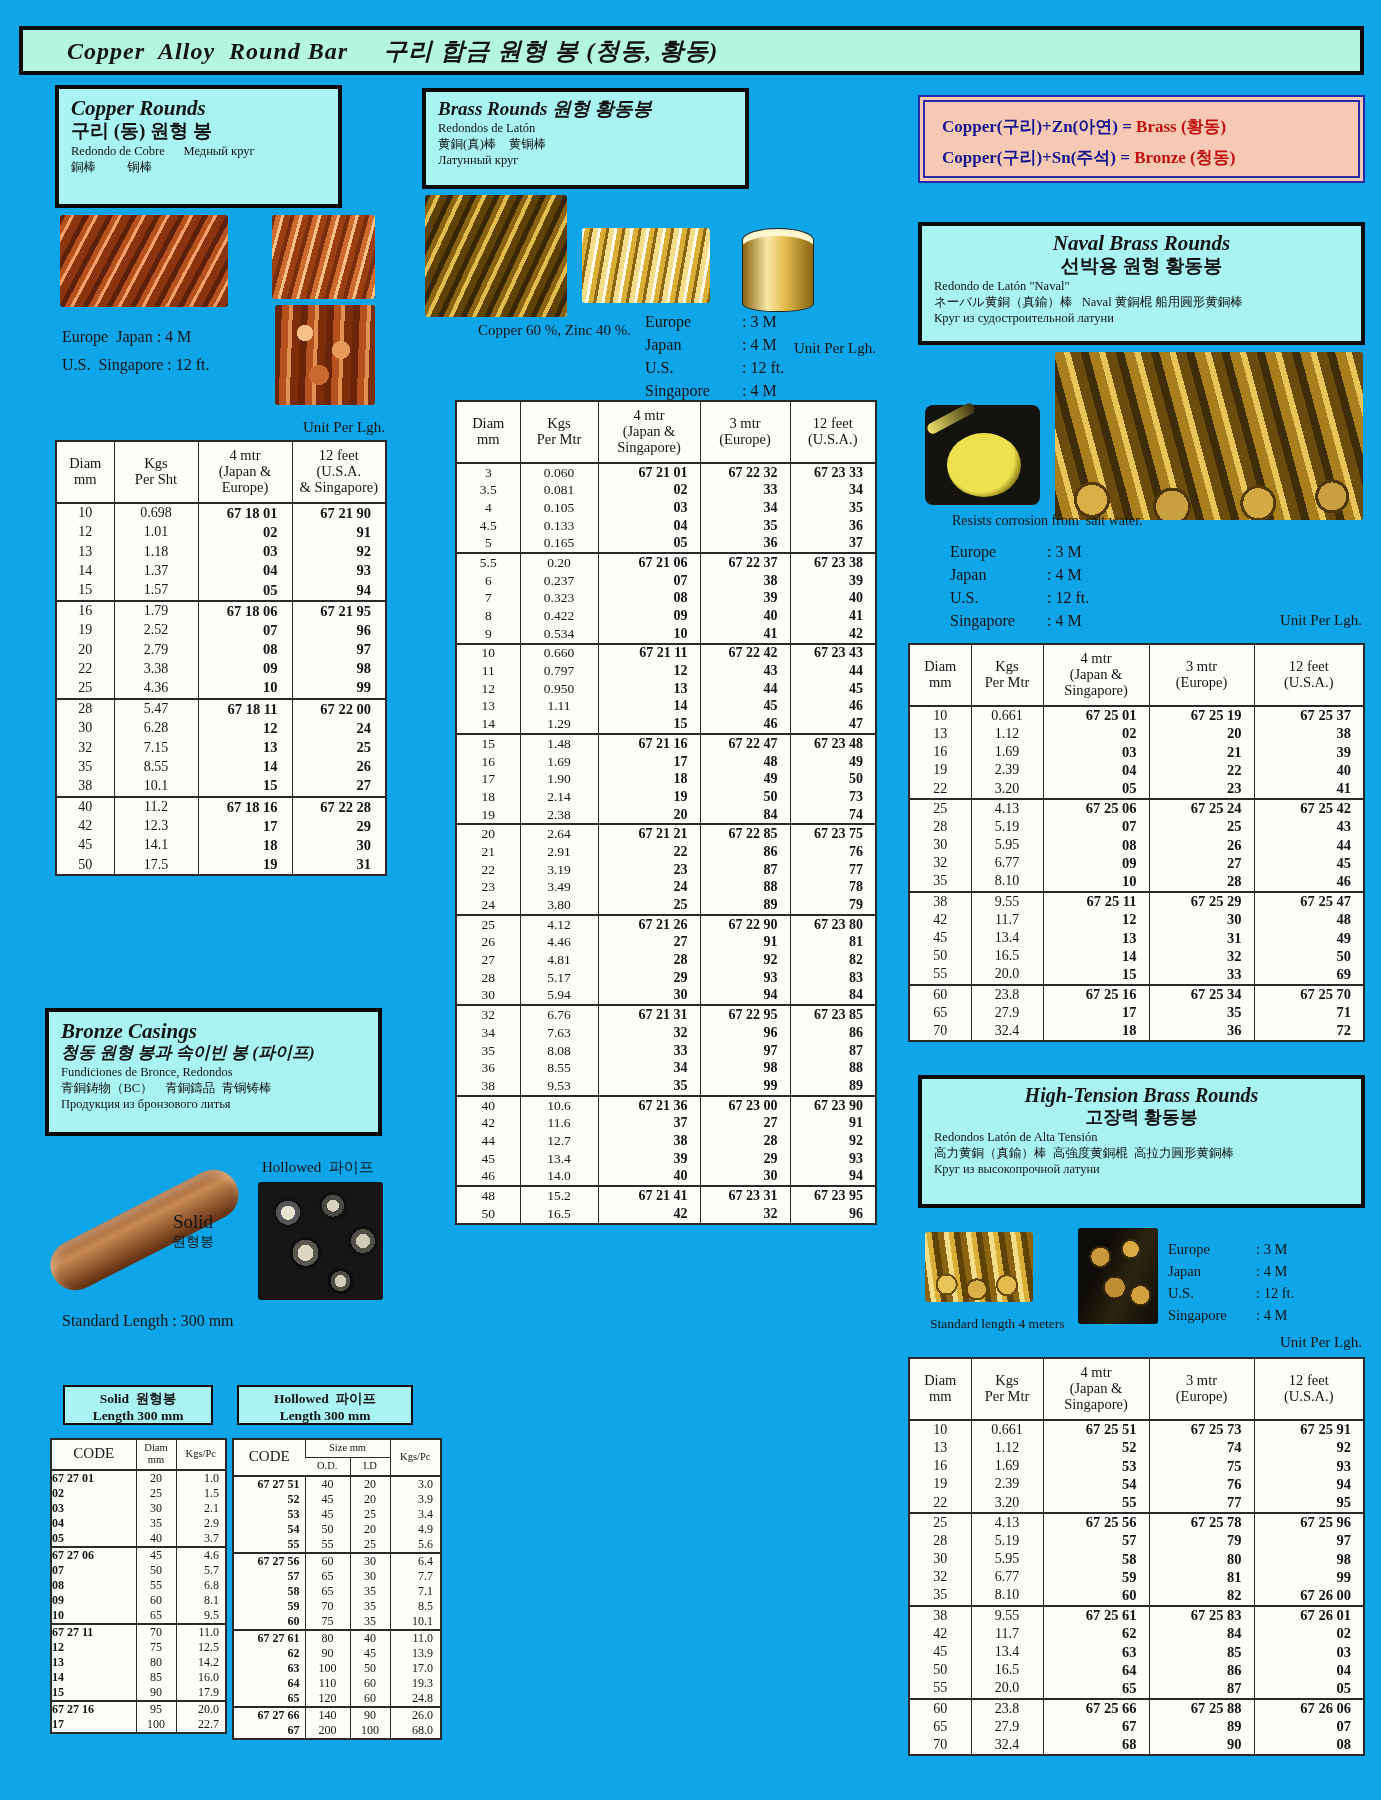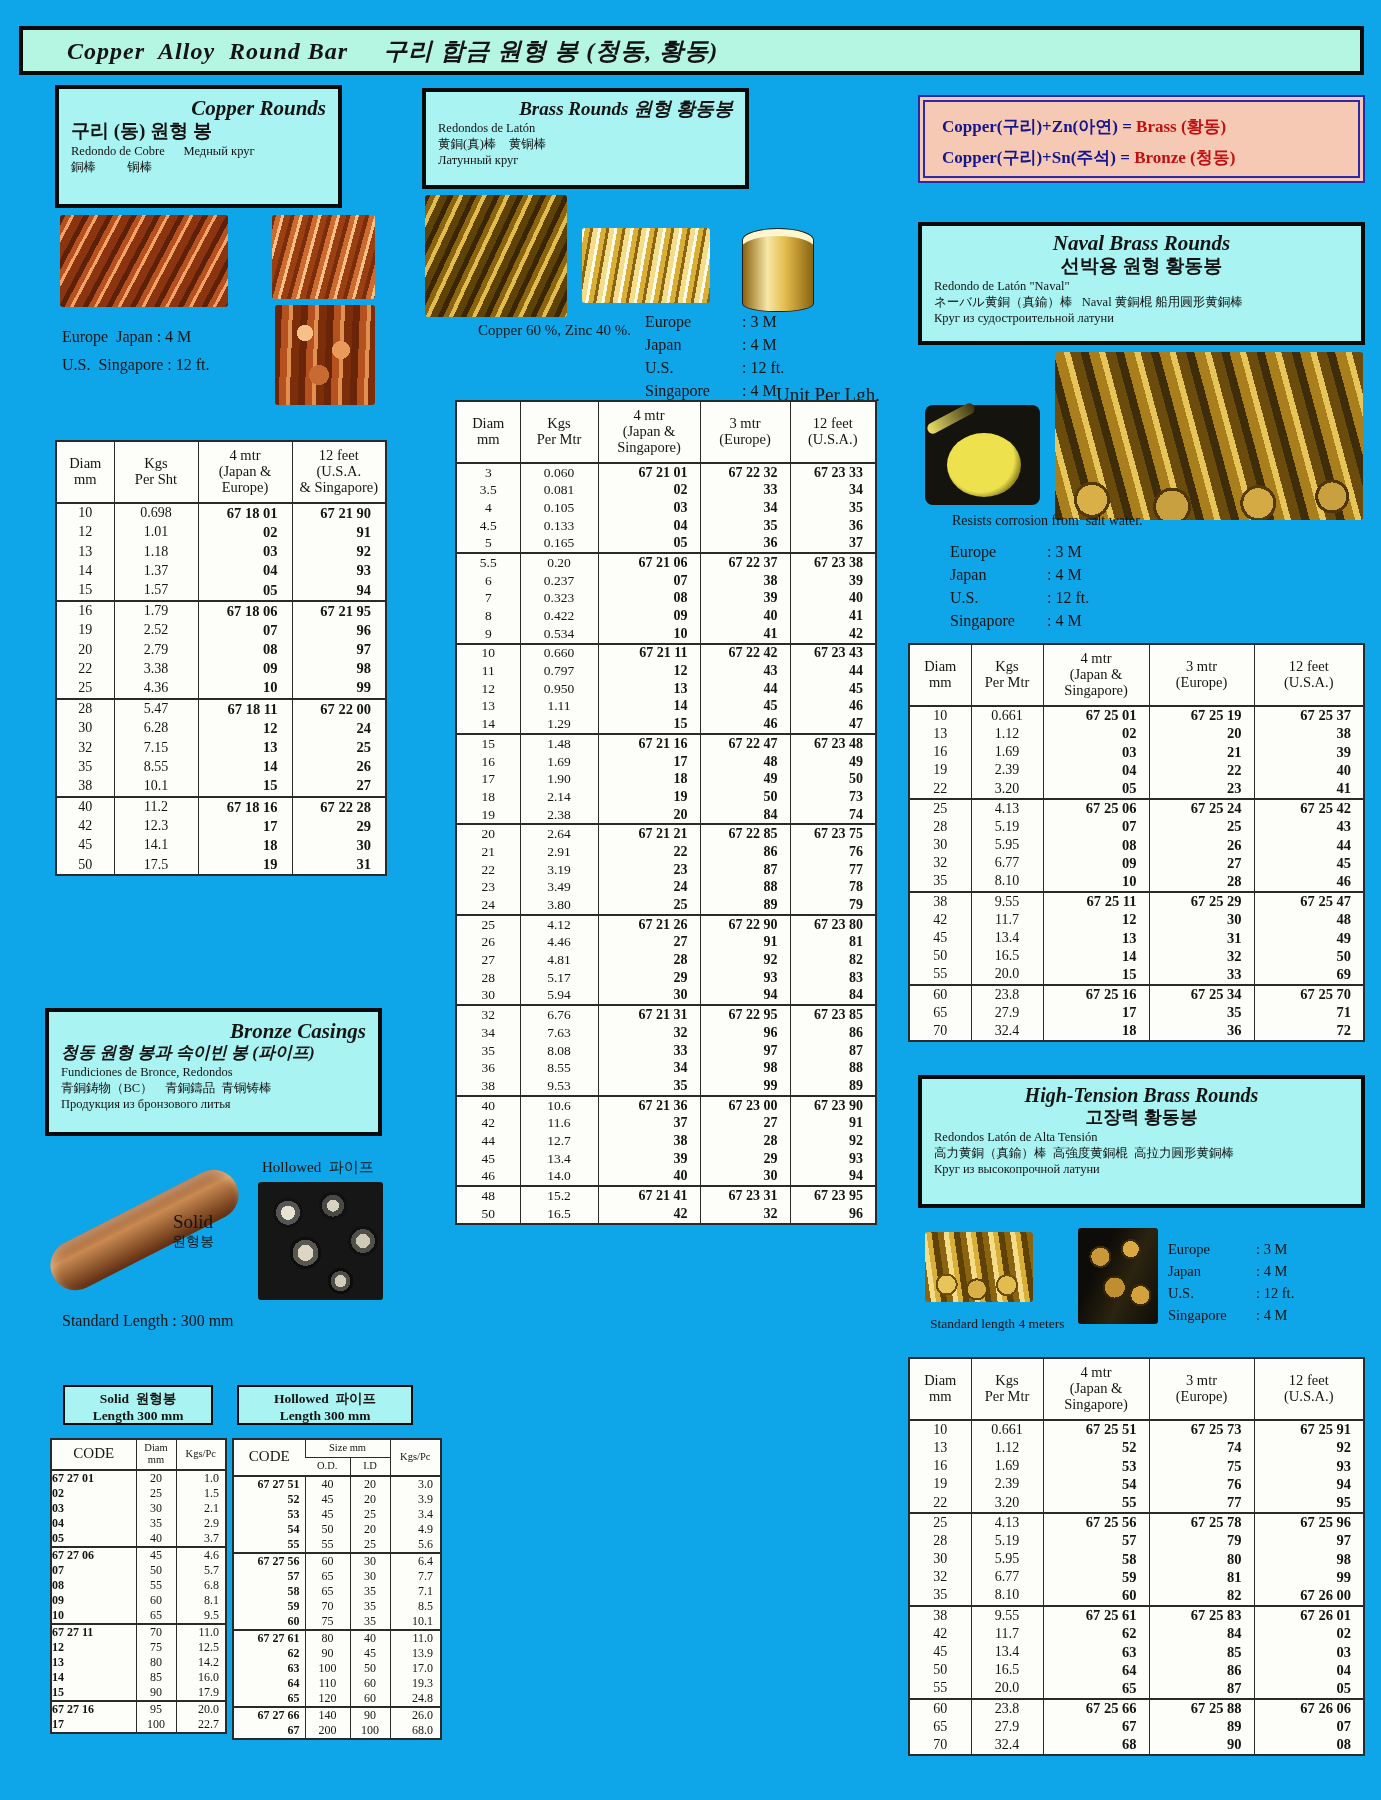--- a/index.html
+++ b/index.html
@@ -9,37 +9,37 @@
 
   
   .title-bar{left:20px;top:27px;width:1337px;height:41px;background:#b5f6e2;
              border:3px solid #0a0a0a;box-shadow:0 0 0 1px #0a0a0a;
              display:flex;align-items:center;}
   .title-bar .t{font-style:italic;font-weight:700;font-size:24px;letter-spacing:1px;
                 padding-left:44px;white-space:pre;}
 
   
   .cyanbox{background:#a9f4f2;border:4px solid #0a0a0a;box-sizing:border-box;padding:7px 12px 6px;}
-  .cyanbox .bt-en{font-style:italic;font-weight:700;font-size:21px;line-height:1.15;text-align:right;}
+  .cyanbox .bt-en{font-style:italic;font-weight:700;font-size:21px;line-height:1.15;}
   .cyanbox .bt-ko{font-weight:700;font-size:19px;line-height:1.2;}
   .cyanbox .bs{font-size:12.5px;line-height:1.3;white-space:pre;}
   .cyanbox.center .bt-en,.cyanbox.center .bt-ko{text-align:center;}
 
   
   .formula-box{left:918px;top:95px;width:447px;height:88px;background:#f6c9b4;
                border:2px solid #2a2aa8;outline:2px solid #2a2aa8;outline-offset:-7px;
                box-sizing:border-box;padding:14px 0 0 22px;}
   .formula-box .fl{font-size:17px;font-weight:700;line-height:31px;white-space:pre;}
   .fl .navy{color:#16168c;}
   .fl .red{color:#c01010;}
 
   
   .note{font-size:16px;white-space:pre;}
   .note-sm{font-size:14px;white-space:pre;}
-  .unit{font-size:19px;text-align:left;white-space:pre;margin-top:44px;}
+  .unit{font-size:15px;text-align:right;white-space:pre;}
   .len-block .len-row{display:flex;font-size:16px;line-height:23px;white-space:pre;}
   .len-block .len-label{width:97px;}
   .len-block.narrow .len-label{width:88px;}
   .len-block.sm .len-row{font-size:14.5px;line-height:22px;}
 
   
   table.tbl{border-collapse:collapse;table-layout:fixed;width:100%;
             background:#fdfdfa;border:2px solid #2a2a2a;}
   .tbl th,.tbl td{border-left:1.4px solid #2a2a2a;overflow:hidden;}
   .tbl th:first-child,.tbl td:first-child{border-left:none;}

